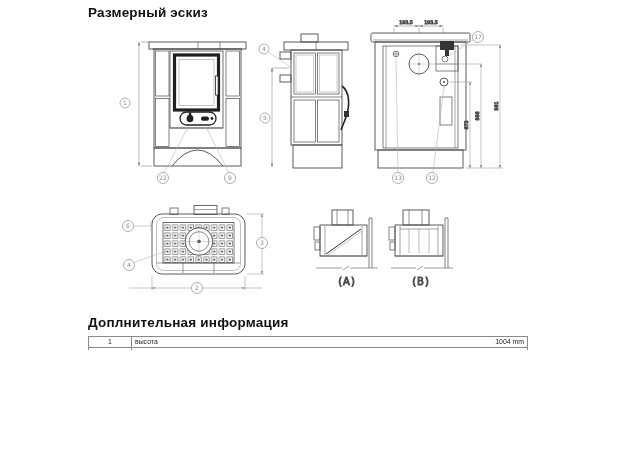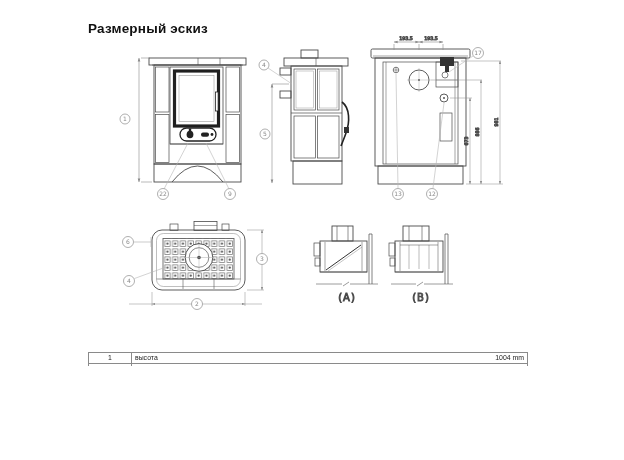--- a/index.html
+++ b/index.html
@@ -1,17 +1,17 @@
 <!DOCTYPE html>
 <html><head>
 <meta charset="utf-8">
 <style>
   html,body{margin:0;padding:0;background:#fff;}
   .page{position:relative;width:624px;height:350px;background:#fff;overflow:hidden;
-        font-family:"Liberation Sans",sans-serif;margin-top:16px;}
+        font-family:"Liberation Sans",sans-serif;}
   .title{position:absolute;left:88px;font-size:13.5px;font-weight:bold;color:#111;
          letter-spacing:.2px;}
   #title-main{top:5px;}
   #title-info{top:315px;}
   svg{position:absolute;top:0;left:0;}
   svg text{font-family:"DejaVu Sans",sans-serif;}
   .co{fill:#8a8a8a;font-size:6px;text-anchor:middle;}
   .dim{fill:#7d7d7d;font-size:4.8px;text-anchor:middle;}
   .seclab{fill:#b3b3b3;font-size:10px;text-anchor:middle;letter-spacing:1px;}
   table.info{position:absolute;left:88px;top:336px;width:440px;border-collapse:collapse;
@@ -236,20 +236,21 @@
       <path d="M400,229 H438" stroke-width="0.5"></path>
       <rect x="389" y="227" width="6" height="13" stroke-width="0.7"></rect>
       <rect x="390" y="242" width="5" height="8" stroke-width="0.7"></rect>
       <path d="M445,218 V268 M448,218 V268 M445,218 H448" stroke-width="0.7"></path>
       <path d="M395,256 H443" stroke-width="0.55"></path>
       <path d="M391,268 H416 M424,268 H453 M417,270 L423,266" stroke-width="0.55"></path>
       <text x="421" y="285" class="seclab">(B)</text>
     </g>
   </svg>
 
+  <div class="title" id="title-info">Доплнительная информация</div>
 
   <table class="info">
     <tbody>
       <tr>
         <td class="num">1</td>
         <td class="body-cell"><span class="desc">высота</span><span class="val">1004 mm</span></td>
       </tr>
       <tr>
         <td class="num">2</td>
         <td class="body-cell"><span class="desc">ширина</span><span class="val">762 mm</span></td>

